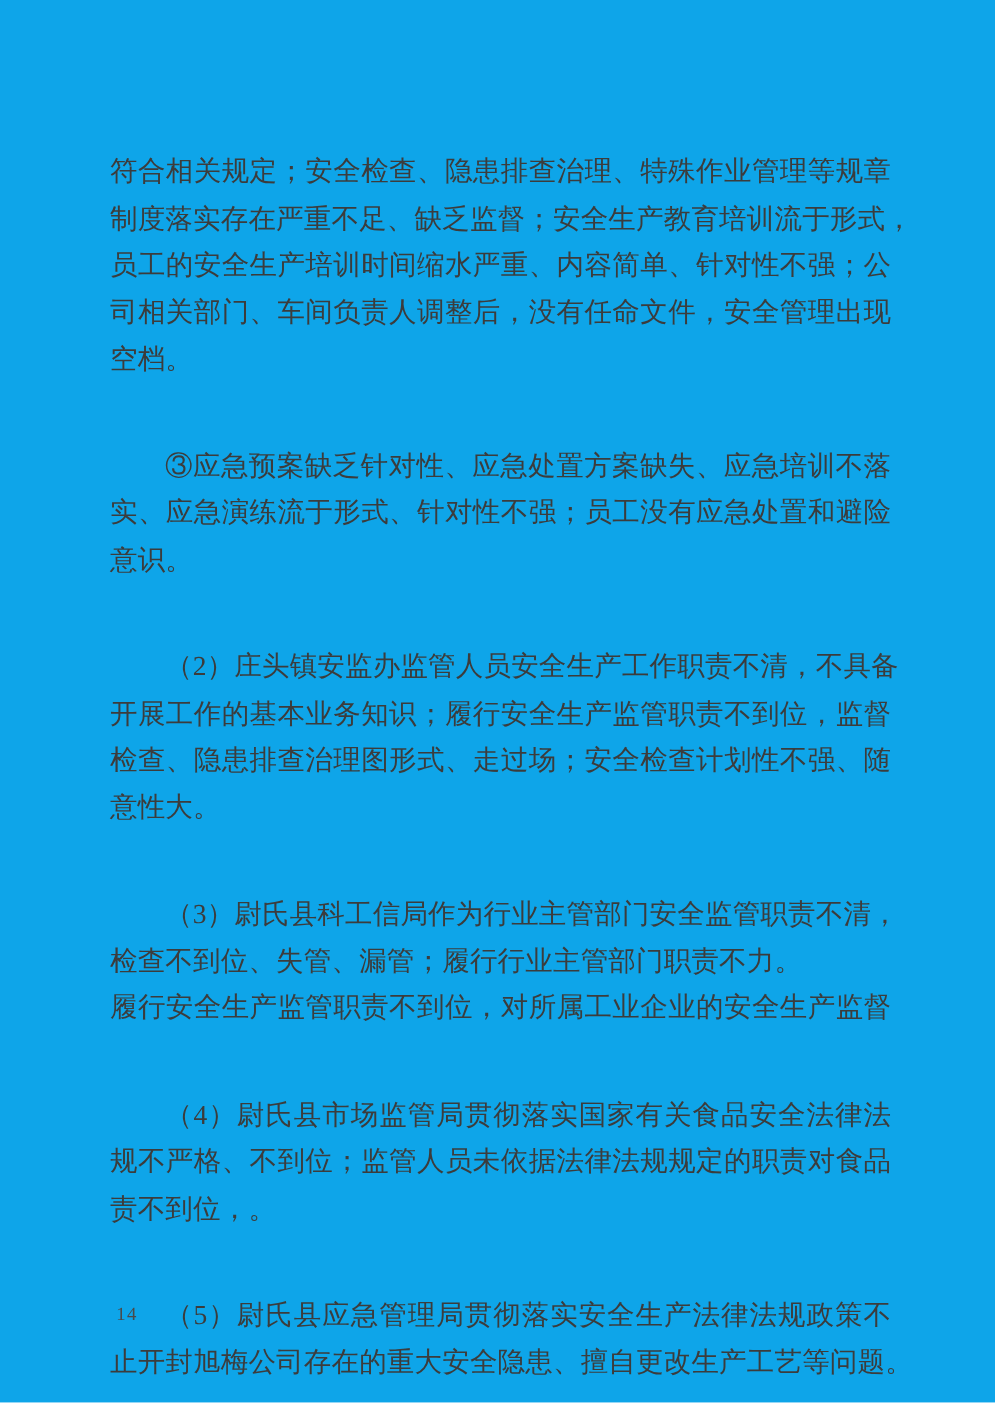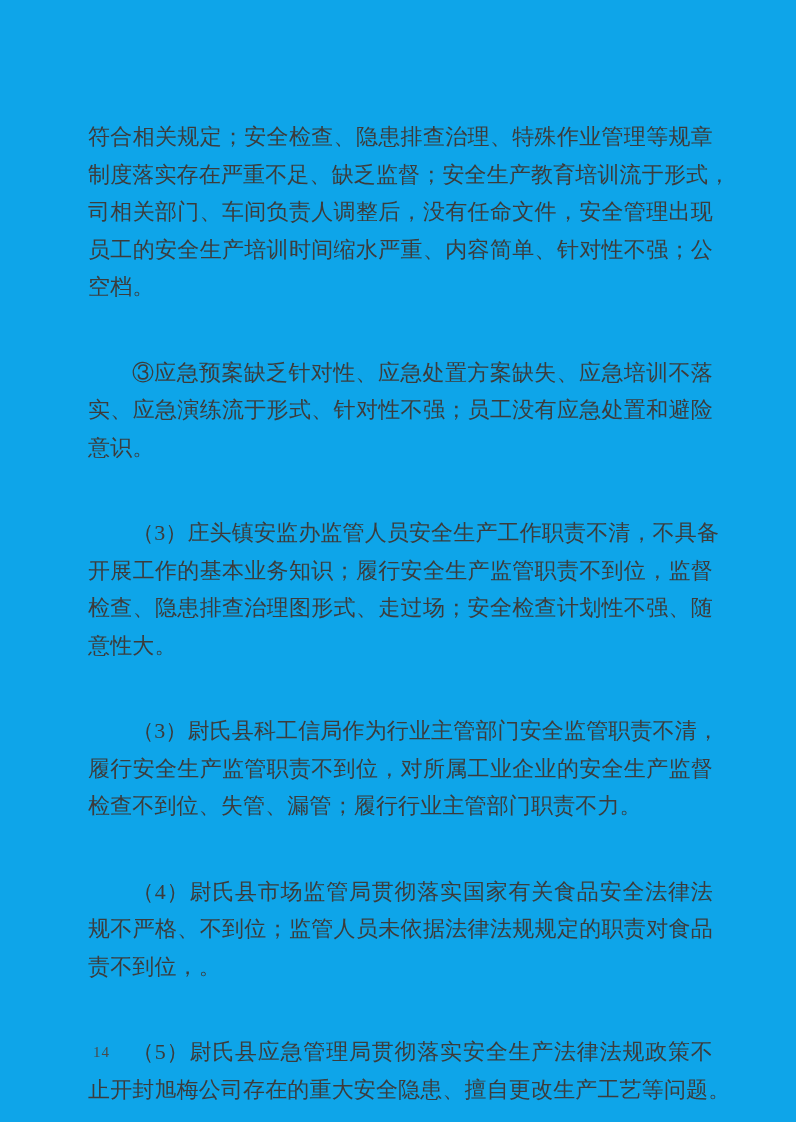--- a/index.html
+++ b/index.html
@@ -52,33 +52,33 @@
     letter-spacing: 1px;
   }
 </style>
 </head>
 <body>
 
 <div class="page">
   <div class="doc-body">
       <div class="line">符合相关规定；安全检查、隐患排查治理、特殊作业管理等规章</div>
       <div class="line">制度落实存在严重不足、缺乏监督；安全生产教育培训流于形式，</div>
+      <div class="line">员工的安全生产培训时间缩水严重、内容简单、针对性不强；公</div>
       <div class="line">司相关部门、车间负责人调整后，没有任命文件，安全管理出现</div>
-      <div class="line">员工的安全生产培训时间缩水严重、内容简单、针对性不强；公</div>
       <div class="line para-end">空档。</div>
       <div class="line indent">③应急预案缺乏针对性、应急处置方案缺失、应急培训不落</div>
       <div class="line">实、应急演练流于形式、针对性不强；员工没有应急处置和避险</div>
       <div class="line para-end">意识。</div>
-      <div class="line indent">（3）庄头镇安监办监管人员安全生产工作职责不清，不具备</div>
+      <div class="line indent">（2）庄头镇安监办监管人员安全生产工作职责不清，不具备</div>
       <div class="line">开展工作的基本业务知识；履行安全生产监管职责不到位，监督</div>
       <div class="line">检查、隐患排查治理图形式、走过场；安全检查计划性不强、随</div>
       <div class="line para-end">意性大。</div>
       <div class="line indent">（3）尉氏县科工信局作为行业主管部门安全监管职责不清，</div>
+      <div class="line para-end">检查不到位、失管、漏管；履行行业主管部门职责不力。</div>
       <div class="line">履行安全生产监管职责不到位，对所属工业企业的安全生产监督</div>
-      <div class="line para-end">检查不到位、失管、漏管；履行行业主管部门职责不力。</div>
       <div class="line indent">（4）尉氏县市场监管局贯彻落实国家有关食品安全法律法</div>
       <div class="line">规不严格、不到位；监管人员未依据法律法规规定的职责对食品</div>
       <div class="line para-end">责不到位，。</div>
       <div class="line indent">（5）尉氏县应急管理局贯彻落实安全生产法律法规政策不</div>
       <div class="line para-end">止开封旭梅公司存在的重大安全隐患、擅自更改生产工艺等问题。</div>
     </div>
   <div class="page-footer">
     <span class="page-number">14</span>
   </div>
 </div>

